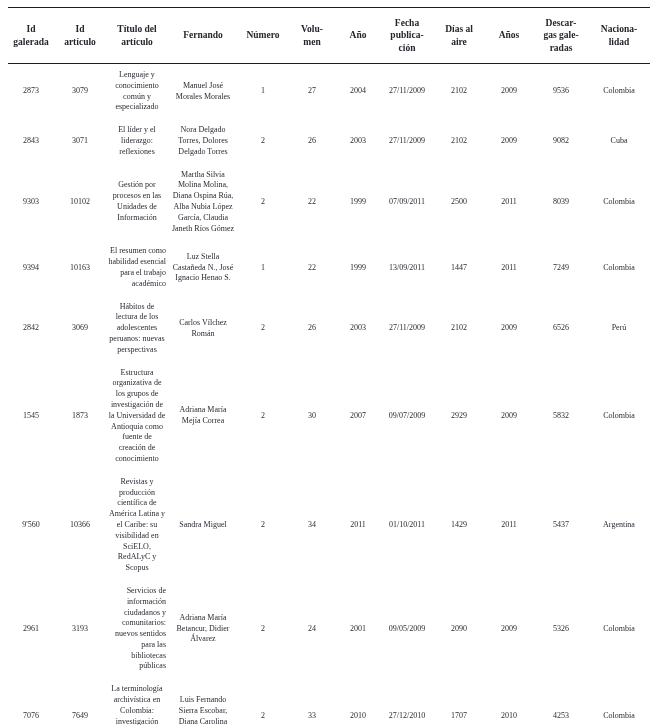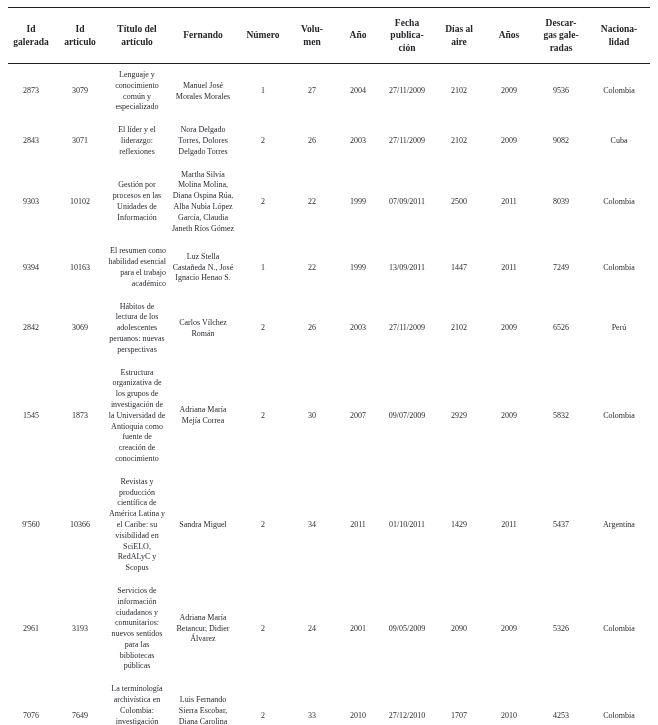--- a/index.html
+++ b/index.html
@@ -187,21 +187,21 @@
           <td style="color: rgb(42, 42, 51);">2011</td>
           <td style="color: rgb(42, 42, 51);">01/10/2011</td>
           <td style="color: rgb(42, 42, 51);">1429</td>
           <td style="color: rgb(42, 42, 51);">2011</td>
           <td style="color: rgb(42, 42, 51);">5437</td>
           <td style="color: rgb(42, 42, 51);">Argentina</td>
         </tr>
         <tr>
           <td style="color: rgb(42, 42, 51);">2961</td>
           <td style="color: rgb(42, 42, 51);">3193</td>
-          <td style="color: rgb(42, 42, 51);">Servicios de información ciudadanos y comunitarios: nuevos sentidos para las bibliotecas públicas</td>
+          <td style="color: rgb(42, 42, 51); text-align: right;">Servicios de información ciudadanos y comunitarios: nuevos sentidos para las bibliotecas públicas</td>
           <td style="color: rgb(42, 42, 51);">Adriana María Betancur, Didier Álvarez</td>
           <td style="color: rgb(42, 42, 51);">2</td>
           <td style="color: rgb(42, 42, 51);">24</td>
           <td style="color: rgb(42, 42, 51);">2001</td>
           <td style="color: rgb(42, 42, 51);">09/05/2009</td>
           <td style="color: rgb(42, 42, 51);">2090</td>
           <td style="color: rgb(42, 42, 51);">2009</td>
           <td style="color: rgb(42, 42, 51);">5326</td>
           <td style="color: rgb(42, 42, 51);">Colombia</td>
         </tr>

